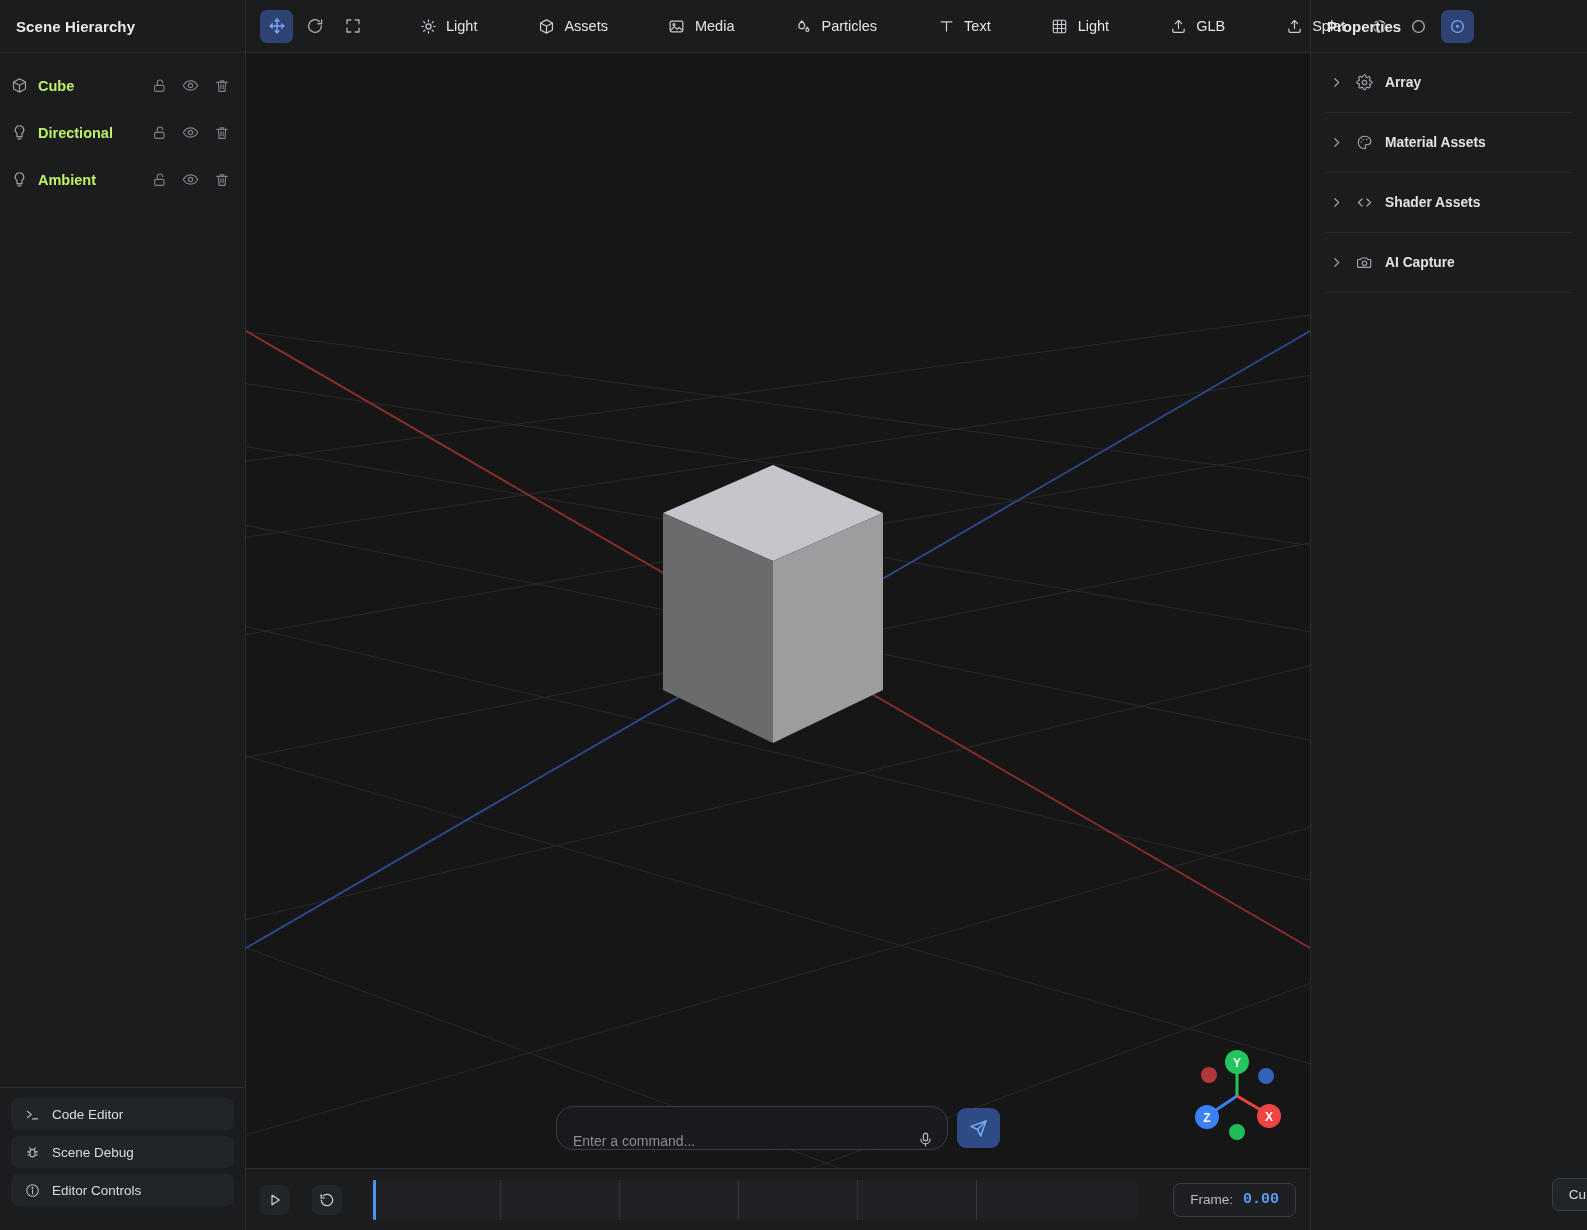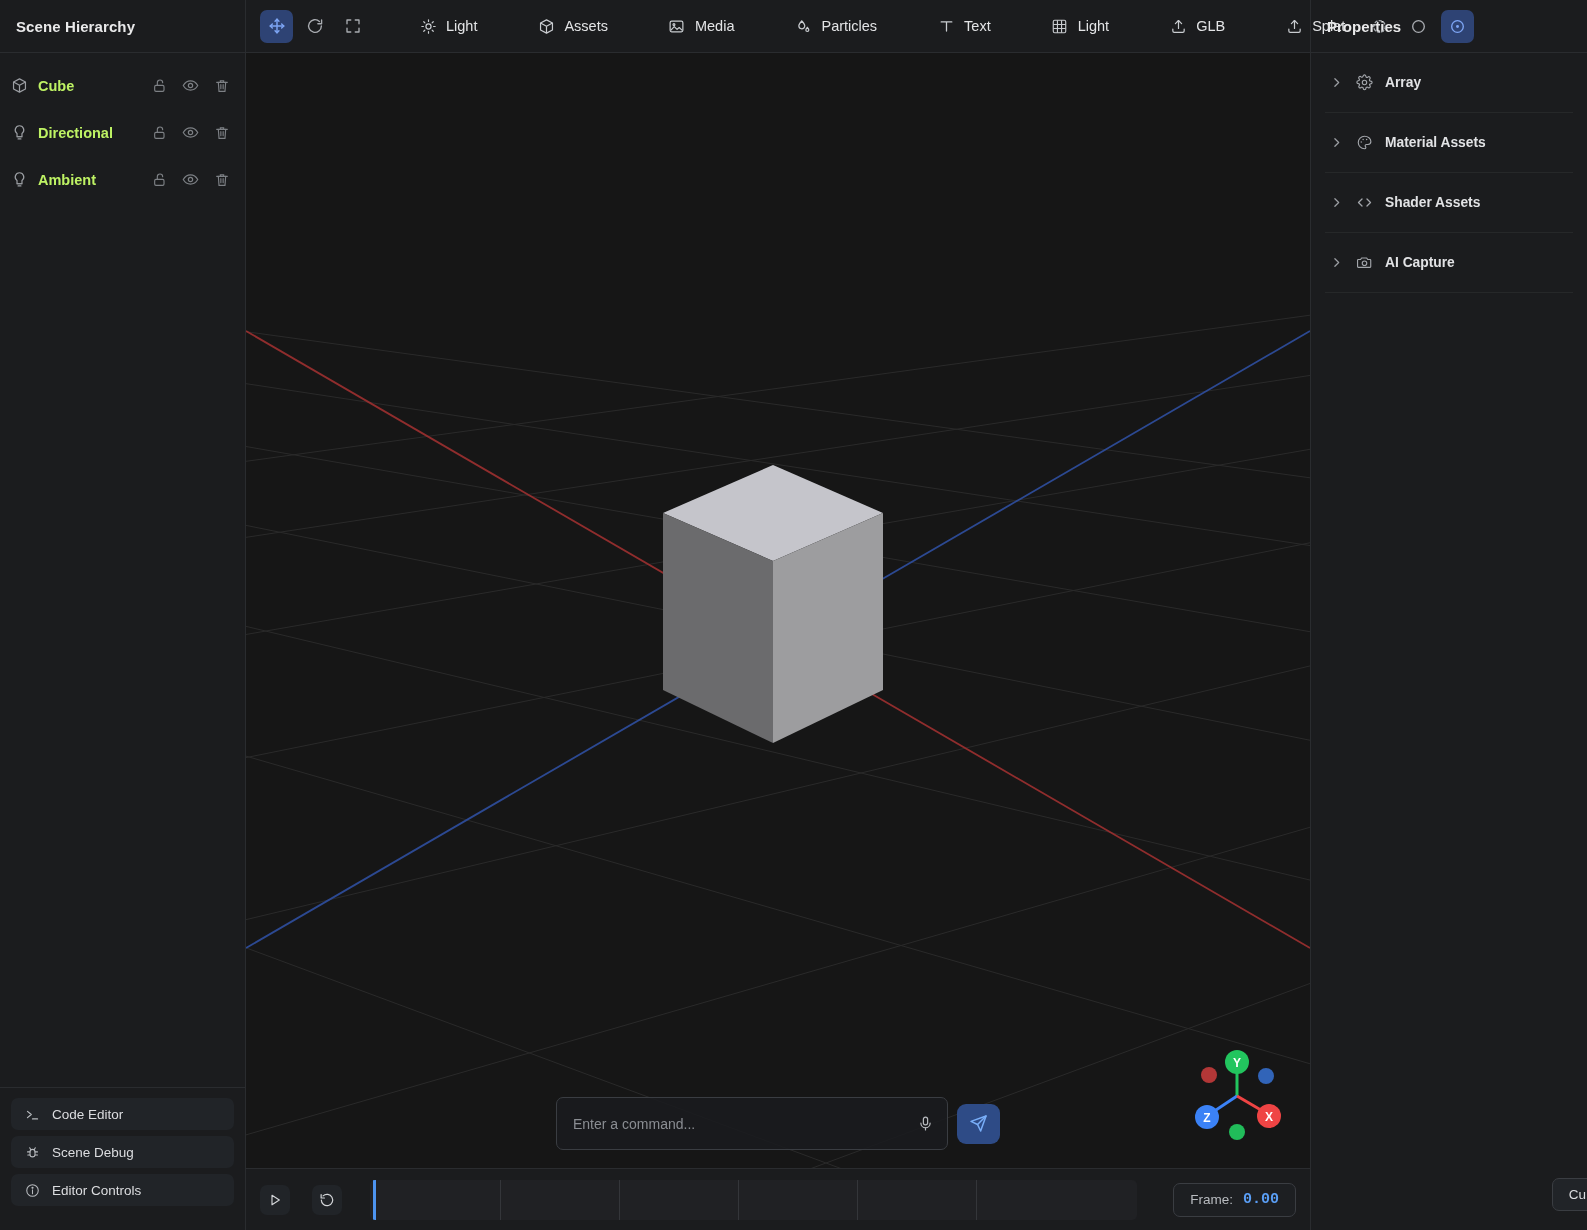--- a/index.html
+++ b/index.html
@@ -71,23 +71,23 @@
   
   .viewport { position: relative; flex: 1 1 auto; background: #161616; overflow: hidden; }
   .viewport svg.scene { position: absolute; inset: 0; width: 100%; height: 100%; display: block; }
 
   
   .gizmo { position: absolute; right: 20px; bottom: 22px; width: 110px; height: 105px; }
 
   
   .cmdbar { position: absolute; left: 0; right: 0; bottom: 18px; display: flex; justify-content: center; align-items: center; gap: 9px; pointer-events: none; }
   .cmd-input-wrap {
-    position: relative; width: 392px; height: 53px;
-    background: rgba(26,27,30,.86); border: 1px solid #3a3d42; border-radius: 7px;
-    display: flex; align-items: center; pointer-events: auto;
+    position: relative; width: 392px; height: 44px;
+    background: rgba(26,27,30,.86); border: 1px solid #3a3d42; border-radius: 17px;
+    display: flex; align-items: flex-end; pointer-events: auto;
   }
   .cmd-input {
     flex: 1 1 auto; background: transparent; border: 0; outline: none;
     font-family: "Liberation Sans", sans-serif; font-size: 14px; color: #e2e3e5;
     padding: 0 40px 0 16px;
   }
   .cmd-input::placeholder { color: #8a8d92; }
   .mic-btn { position: absolute; right: 12px; width: 20px; height: 20px; color: #b9bcc0; cursor: pointer; display: flex; align-items: center; justify-content: center; }
   .send-btn {
     width: 43px; height: 40px; border-radius: 9px; background: #2e4b86;

